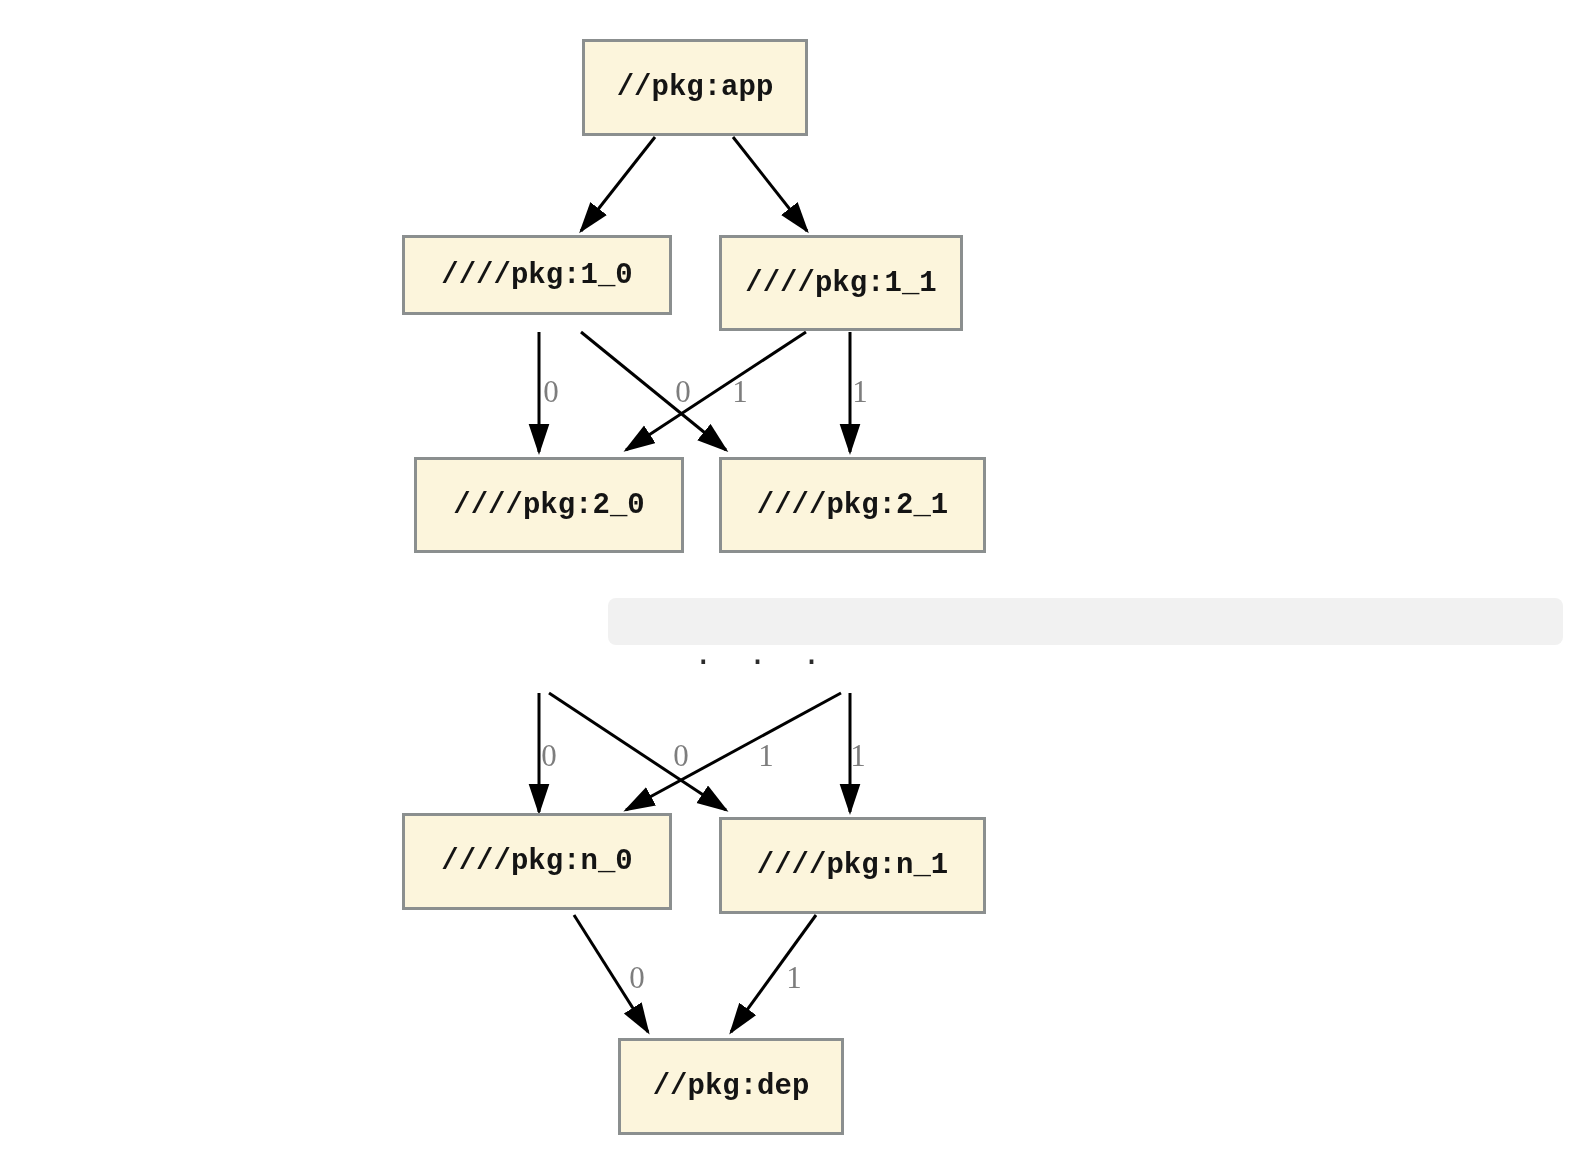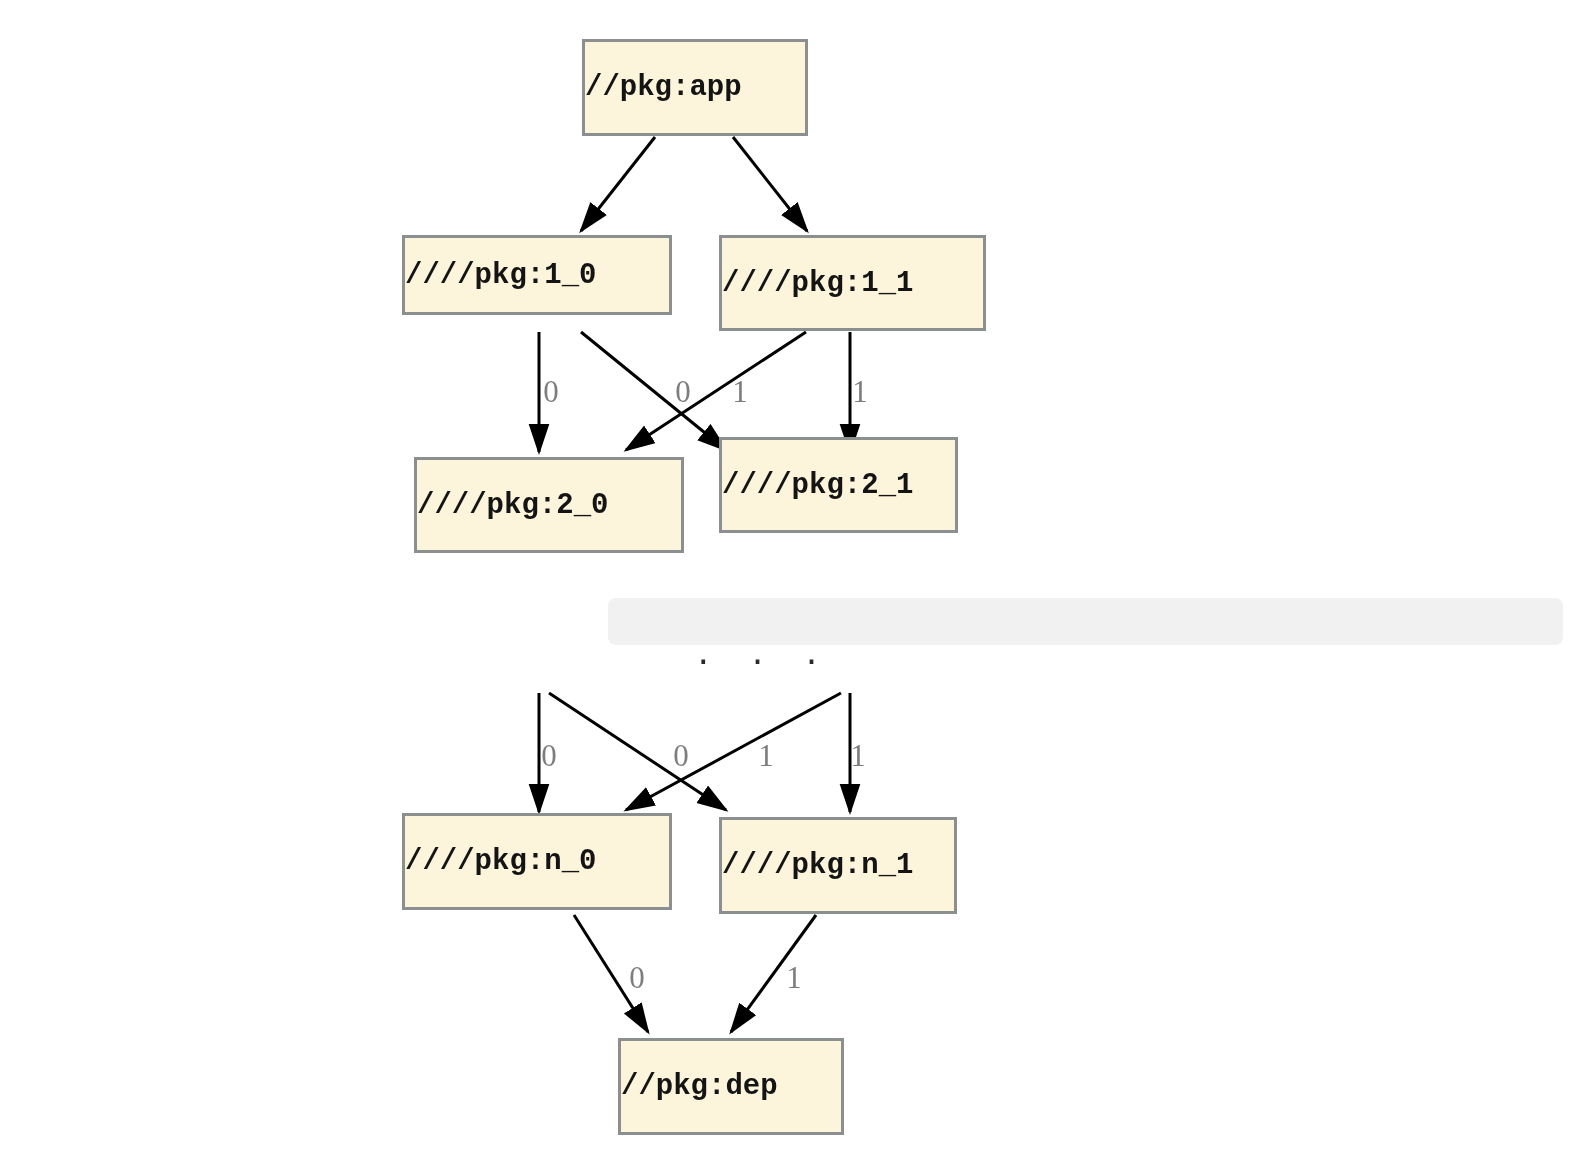--- a/index.html
+++ b/index.html
@@ -9,34 +9,34 @@
     background:#ffffff;
     overflow:hidden;
     font-family:"Liberation Mono","DejaVu Sans Mono",monospace;
   }
   .edges-layer{position:absolute;left:0;top:0;}
   .node{
     position:absolute;
     box-sizing:border-box;
     background:#fcf5dc;
     border:3px solid #8b8f8f;
-    display:flex;align-items:center;
+    display:flex;align-items:center;justify-content:center;
     font-family:"Liberation Mono","DejaVu Sans Mono",monospace;
     font-weight:bold;
     font-size:29px;
     color:#141414;
     white-space:nowrap;
   }
   .node-app  {left:582px;top:39px;  width:226px;height:97px;}
   .node-p1-0 {left:402px;top:235px; width:270px;height:80px;}
-  .node-p1-1 {left:719px;top:235px; width:267px;height:96px;}
+  .node-p1-1 {left:719px;top:235px; width:244px;height:96px;}
   .node-p2-0 {left:414px;top:457px; width:270px;height:96px;}
-  .node-p2-1 {left:719px;top:437px; width:239px;height:96px;}
+  .node-p2-1 {left:719px;top:457px; width:267px;height:96px;}
   .node-pn-0 {left:402px;top:813px; width:270px;height:97px;}
-  .node-pn-1 {left:719px;top:817px; width:238px;height:97px;}
+  .node-pn-1 {left:719px;top:817px; width:267px;height:97px;}
   .node-dep  {left:582px;top:1038px;width:226px;height:97px;margin-left:36px;}
   .ellipsis-band{
     position:absolute;
     left:608px;top:598px;width:955px;height:47px;
     box-sizing:border-box;
     background:#f1f1f1;
     border-radius:8px;
     padding:11px 0 0 14px;
     font-family:"DejaVu Sans Mono","Liberation Mono",monospace;
     font-size:30px;

